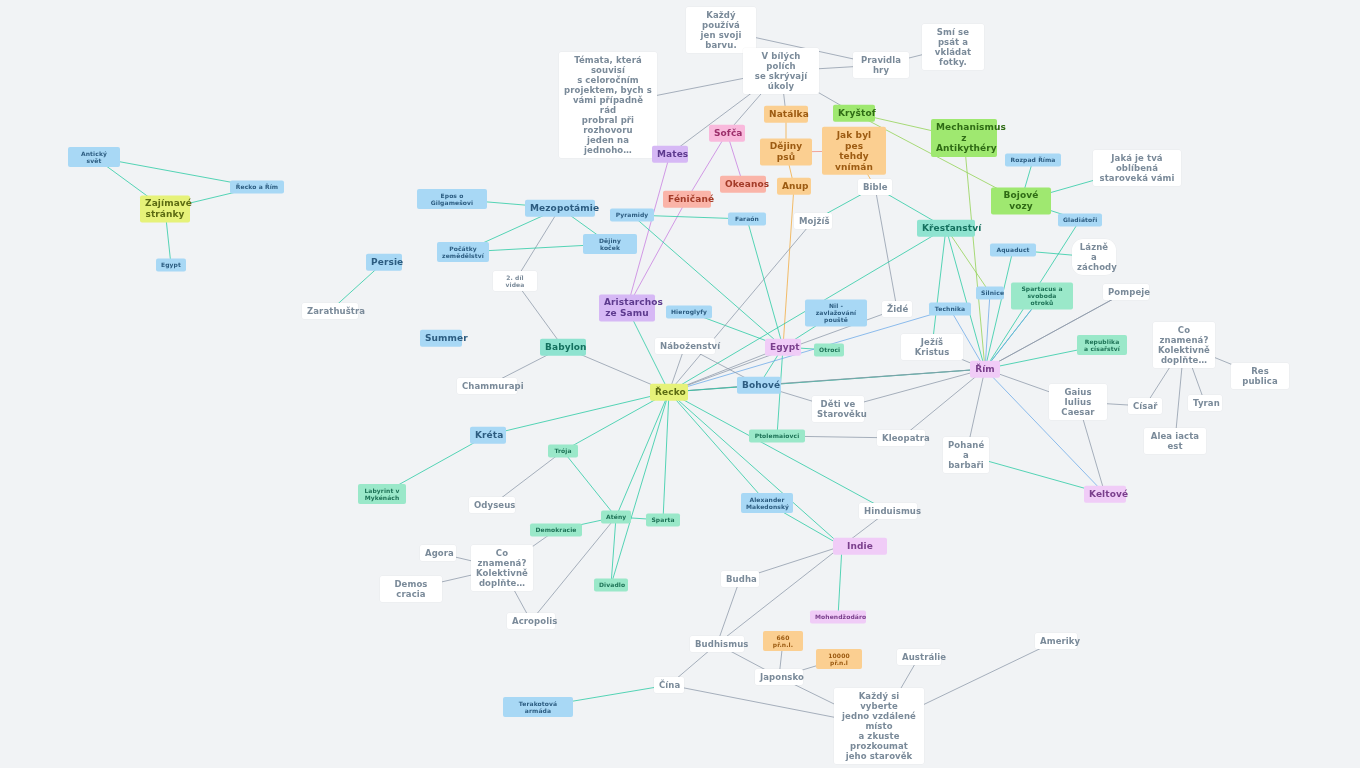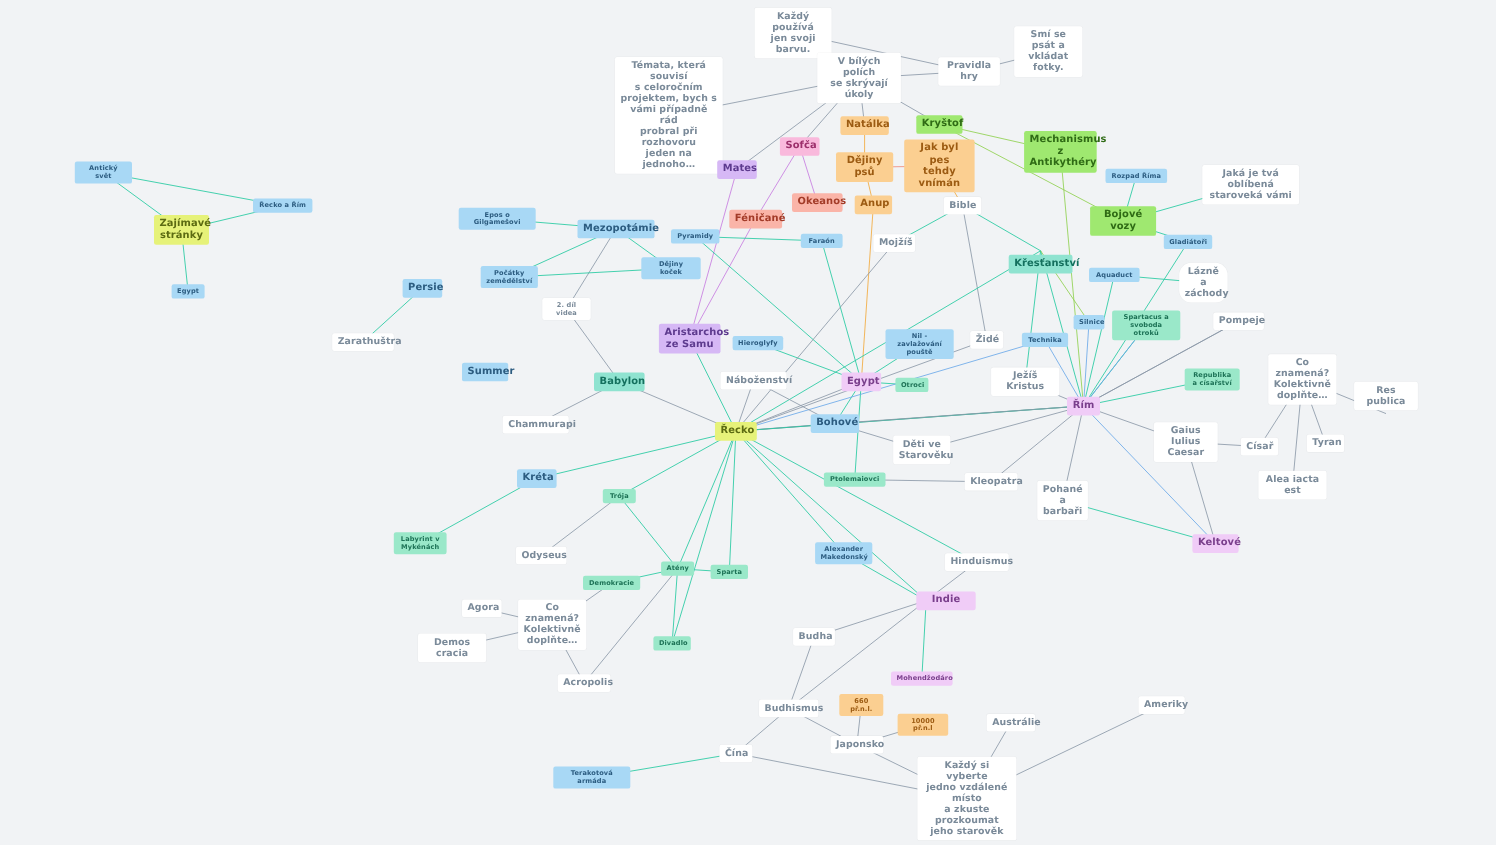--- a/index.html
+++ b/index.html
@@ -197,21 +197,21 @@
       <div class="node c-salmon s-md" style="left: 743px; top: 184px; width: 46px;">Okeanos</div>
       <div class="node c-orange s-md" style="left: 794px; top: 186px; width: 34px;">Anup</div>
       <div class="node c-white s-note" style="left: 875px; top: 187px; width: 34px;">Bible</div>
       <div class="node c-salmon s-md" style="left: 687px; top: 199px; width: 48px;">Féničané</div>
       <div class="node c-lime s-md" style="left: 1021px; top: 201px; width: 60px;">Bojové vozy</div>
       <div class="node c-blue s-xs" style="left: 452px; top: 199px; width: 70px;">Epos o Gilgamešovi</div>
       <div class="node c-blue s-md" style="left: 560px; top: 208px; width: 70px;">Mezopotámie</div>
       <div class="node c-blue s-xs" style="left: 632px; top: 215px; width: 44px;">Pyramidy</div>
       <div class="node c-blue s-xs" style="left: 747px; top: 219px; width: 38px;">Faraón</div>
       <div class="node c-white s-note" style="left: 813px; top: 221px; width: 38px;">Mojžíš</div>
-      <div class="node c-teal s-md" style="left: 946px; top: 228px; width: 58px; margin-top: 12px;">Křesťanství</div>
+      <div class="node c-teal s-md" style="left: 946px; top: 228px; width: 58px;">Křesťanství</div>
       <div class="node c-blue s-xs" style="left: 1080px; top: 220px; width: 44px;">Gladiátoři</div>
       <div class="node c-blue s-xs" style="left: 463px; top: 252px; width: 52px;">Počátky
 zemědělství</div>
       <div class="node c-blue s-xs" style="left: 610px; top: 244px; width: 54px;">Dějiny koček</div>
       <div class="node c-blue s-xs" style="left: 1013px; top: 250px; width: 46px;">Aquaduct</div>
       <div class="node c-white s-note" style="left: 1094px; top: 257px; width: 44px; border-radius: 11px;">Lázně a
 záchody</div>
       <div class="node c-blue s-md" style="left: 384px; top: 262px; width: 36px;">Persie</div>
       <div class="node c-blue s-xs" style="left: 171px; top: 265px; width: 30px;">Egypt</div>
       <div class="node c-white s-xs" style="left: 515px; top: 281px; width: 44px;">2. díl videa</div>
@@ -232,21 +232,21 @@
 doplňte…</div>
       <div class="node c-blue s-md" style="left: 441px; top: 338px; width: 42px;">Summer</div>
       <div class="node c-teal s-md" style="left: 563px; top: 347px; width: 46px;">Babylon</div>
       <div class="node c-white s-note" style="left: 685px; top: 346px; width: 60px;">Náboženství</div>
       <div class="node c-violet s-md" style="left: 783px; top: 347px; width: 36px;">Egypt</div>
       <div class="node c-mint s-xs" style="left: 829px; top: 350px; width: 30px;">Otroci</div>
       <div class="node c-white s-note" style="left: 932px; top: 347px; width: 62px;">Ježíš Kristus</div>
       <div class="node c-violet s-md" style="left: 985px; top: 369px; width: 30px;">Řím</div>
       <div class="node c-mint s-xs" style="left: 1102px; top: 345px; width: 50px;">Republika
 a císařství</div>
-      <div class="node c-white s-note" style="left: 1260px; top: 360px; width: 58px;">Res publica</div>
+      <div class="node c-white s-note" style="left: 1260px; top: 376px; width: 58px;">Res publica</div>
       <div class="node c-white s-note" style="left: 487px; top: 386px; width: 60px;">Chammurapi</div>
       <div class="node c-yellow s-md" style="left: 669px; top: 392px; width: 38px;">Řecko</div>
       <div class="node c-blue s-md" style="left: 759px; top: 385px; width: 44px;">Bohové</div>
       <div class="node c-white s-note" style="left: 838px; top: 409px; width: 52px;">Děti ve
 Starověku</div>
       <div class="node c-white s-note" style="left: 1078px; top: 402px; width: 58px;">Gaius Iulius
 Caesar</div>
       <div class="node c-white s-note" style="left: 1145px; top: 406px; width: 34px;">Císař</div>
       <div class="node c-white s-note" style="left: 1205px; top: 403px; width: 34px;">Tyran</div>
       <div class="node c-white s-note" style="left: 901px; top: 438px; width: 48px;">Kleopatra</div>

